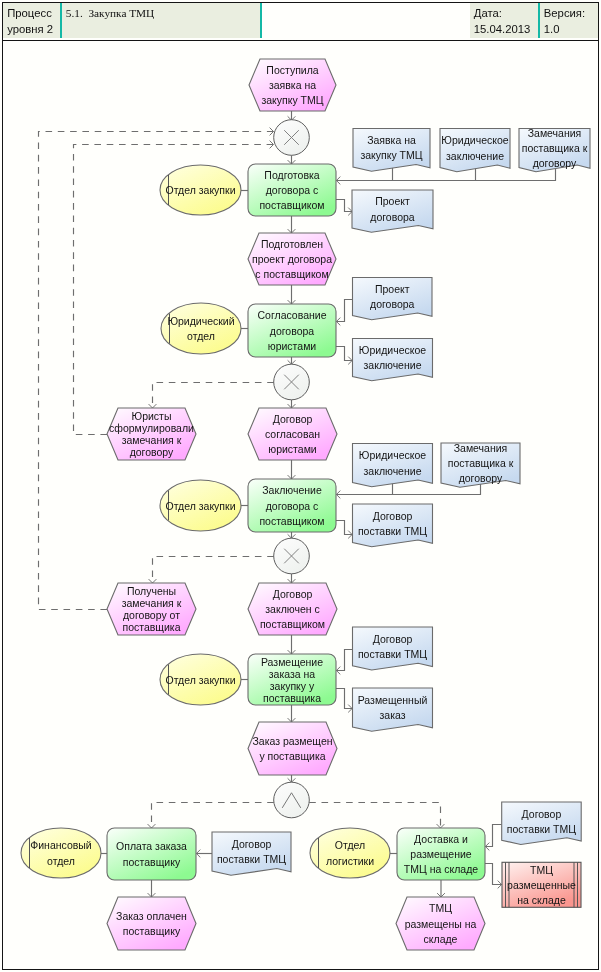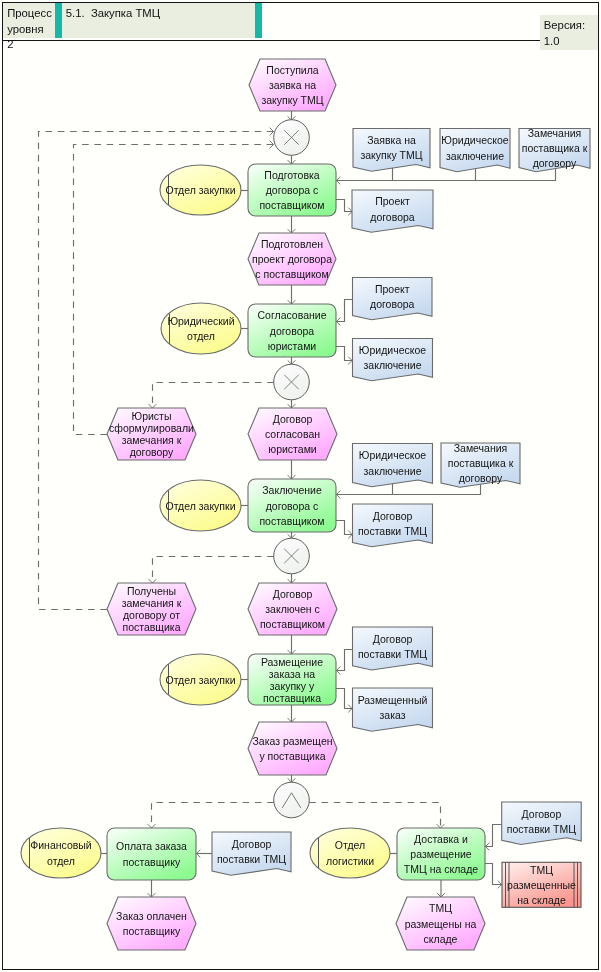--- a/index.html
+++ b/index.html
@@ -4,35 +4,37 @@
 <title>5.1. Закупка ТМЦ</title>
 <style>
   html,body{margin:0;padding:0;background:#ffffff;}
   body{width:601px;height:972px;font-family:"Liberation Sans",sans-serif;}
   #page{position:relative;width:601px;height:972px;overflow:hidden;background:#fffffc;}
   .frame{position:absolute;left:2.2px;top:2.2px;width:596.5px;height:967.8px;
          border:1.7px solid #151515;box-sizing:border-box;}
   .hdr{position:absolute;left:3.2px;top:3.2px;width:595.5px;height:37.8px;
        border-bottom:1.7px solid #141414;box-sizing:border-box;}
   .hcell{position:absolute;top:0;height:35px;background:#eaeee0;
-    border-right:7px solid #14b8a6;box-sizing:border-box;
+    border-right:2px solid #14b8a6;box-sizing:border-box;
     font-size:11.3px;color:#111;padding:3px 3px 0 4px;line-height:15.4px;white-space:pre-wrap;}
-  .hcell.last{border-right:none;margin-top:12px;}
+  .hcell.last{border-right:none;}
   svg#diagram{position:absolute;left:0;top:0;}
   svg text{font-family:"Liberation Sans",sans-serif;fill:#141414;font-size:10.5px;}
 </style>
 </head>
 <body>
 
 <div id="page">
   <div class="frame"></div>
   <div class="hdr" id="hdr-row">
       <div class="hcell" style="left: 0px; width: 58.6px;">Процесс
 уровня 2</div>
-      <div class="hcell" style="left: 58.6px; width: 200px;">5.1.  Закупка ТМЦ</div>
+      <div class="hcell" style="left: 58.6px; width: 200px; font-family: Liberation Serif, serif;">5.1.  Закупка ТМЦ</div>
+      <div class="hcell" style="left: 466.6px; width: 70px;">Дата:
+15.04.2013</div>
       <div class="hcell last" style="left: 536.6px; width: 58.1px;">Версия:
 1.0</div>
     </div>
   <svg id="diagram" width="601" height="972">
       <defs>
         <linearGradient id="gEvent" x1="0%" y1="0%" x2="72%" y2="100%">
           <stop offset="0%" stop-color="#fffdff"></stop>
           <stop offset="100%" stop-color="#ffaaff"></stop>
         </linearGradient>
         <linearGradient id="gFunc" x1="0%" y1="0%" x2="72%" y2="100%">

